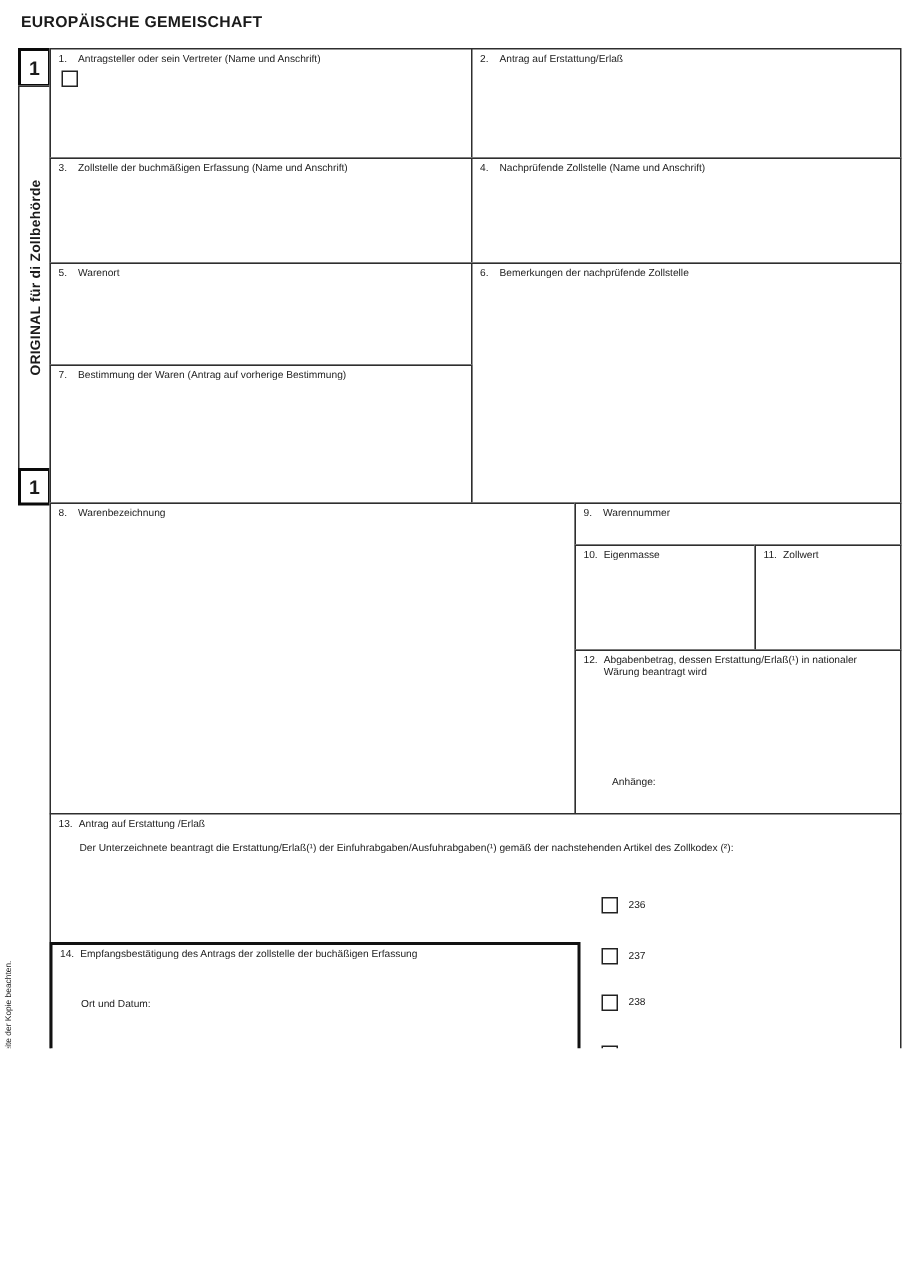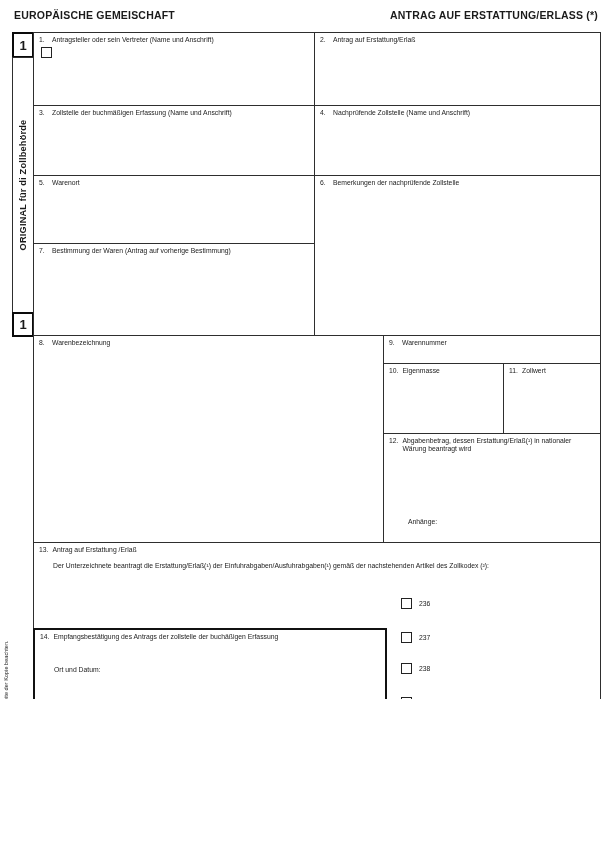--- a/index.html
+++ b/index.html
@@ -29,21 +29,20 @@
   .wraplbl{display:flex;gap:4px;font-size:6.8px;line-height:8px;padding:3px 4px 0 5px;}
   .wraplbl .num{flex:0 0 auto;min-width:9px;}
   .wraplbl .txt{width:186px;}
 </style>
 </head>
 <body>
 
 <div class="page">
 
   <div class="hdr hdr-left">EUROPÄISCHE GEMEISCHAFT</div>
-  <div class="hdr hdr-right">ANTRAG AUF ERSTATTUNG/ERLASS (*)</div>
 
   <div class="sb sb-num" style="left:12px;top:32px;width:22px;height:26px;">1</div>
   <div class="sb sb-mid" style="left:12px;top:57px;width:22px;height:256px;">
     <span>ORIGINAL für di Zollbehörde</span>
   </div>
   <div class="sb sb-num" style="left:12px;top:312px;width:22px;height:25px;">1</div>
 
   <div class="cell" style="left:33px;top:32px;width:282px;height:74px;">
     <div class="lbl">
       <span class="num">1.</span>

